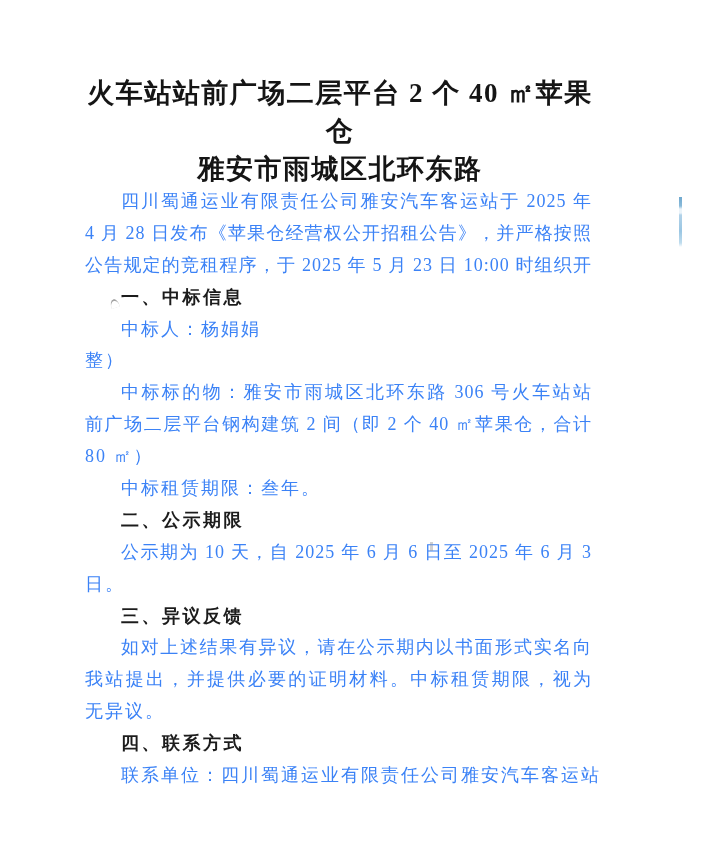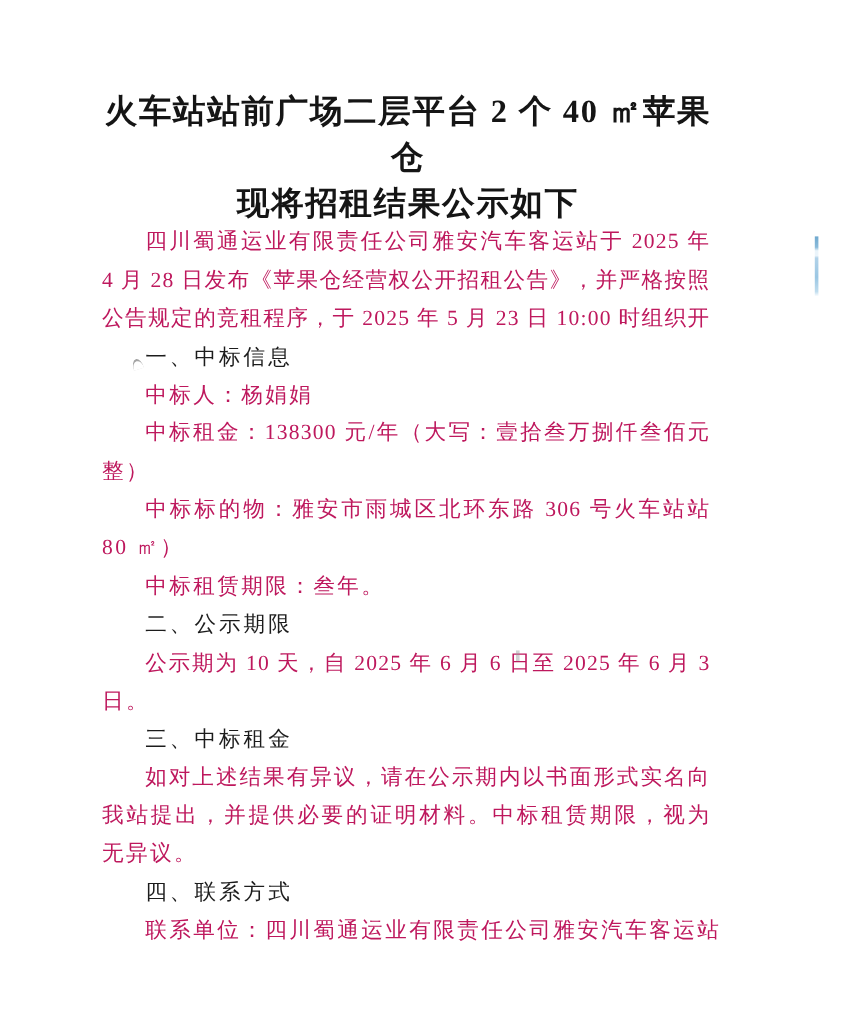--- a/index.html
+++ b/index.html
@@ -39,32 +39,32 @@
     top: 138px;
     left: 85px;
     width: 507px;
   }
   .line {
     font-size: 18px;
     line-height: 31.9px;
     height: 31.9px;
     letter-spacing: 2px;
     white-space: nowrap;
-    color: #be185d;
+    color: #3b82f6;
   }
   .line.indent { text-indent: 36px; }
   .line.justify {
     white-space: normal;
     letter-spacing: 1px;
     text-align: justify;
     text-align-last: justify;
   }
   .line.heading {
     font-family: "Liberation Sans", "DejaVu Sans", sans-serif;
-    font-weight: normal;
+    font-weight: bold;
     color: #1c1c1c;
     letter-spacing: 2.5px;
   }
   
   .artifact-blue {
     position: absolute;
     left: 679px;
     top: 149px;
     width: 3px;
     height: 50px;
@@ -97,38 +97,38 @@
     background: rgba(150,150,155,0.45);
   }
 </style>
 </head>
 <body>
 
 <div class="page">
 
   <h1 class="title">
     <span class="title-line">火车站站前广场二层平台 2 个 40 ㎡苹果仓</span>
-    <span class="title-line">现将招租结果公示如下</span>
+    <span class="title-line">雅安市雨城区北环东路</span>
   </h1>
 
   <div class="doc-body" id="doc-body">
       <div class="line indent justify">四川蜀通运业有限责任公司雅安汽车客运站于 2025 年</div>
       <div class="line justify">4 月 28 日发布《苹果仓经营权公开招租公告》，并严格按照</div>
       <div class="line justify">公告规定的竞租程序，于 2025 年 5 月 23 日 10:00 时组织开</div>
       <div class="line indent heading">一、中标信息</div>
       <div class="line indent">中标人：杨娟娟</div>
-      <div class="line indent justify">中标租金：138300 元/年（大写：壹拾叁万捌仟叁佰元</div>
       <div class="line">整）</div>
       <div class="line indent justify">中标标的物：雅安市雨城区北环东路 306 号火车站站</div>
+      <div class="line justify">前广场二层平台钢构建筑 2 间（即 2 个 40 ㎡苹果仓，合计</div>
       <div class="line">80 ㎡）</div>
       <div class="line indent">中标租赁期限：叁年。</div>
       <div class="line indent heading">二、公示期限</div>
       <div class="line indent justify">公示期为 10 天，自 2025 年 6 月 6 日至 2025 年 6 月 3</div>
       <div class="line">日。</div>
-      <div class="line indent heading">三、中标租金</div>
+      <div class="line indent heading">三、异议反馈</div>
       <div class="line indent justify">如对上述结果有异议，请在公示期内以书面形式实名向</div>
       <div class="line justify">我站提出，并提供必要的证明材料。中标租赁期限，视为</div>
       <div class="line">无异议。</div>
       <div class="line indent heading">四、联系方式</div>
       <div class="line indent">联系单位：四川蜀通运业有限责任公司雅安汽车客运站</div>
     </div>
 
   <div class="artifact-blue"></div>
   <div class="artifact-tick"></div>
   <div class="artifact-speck"></div>

